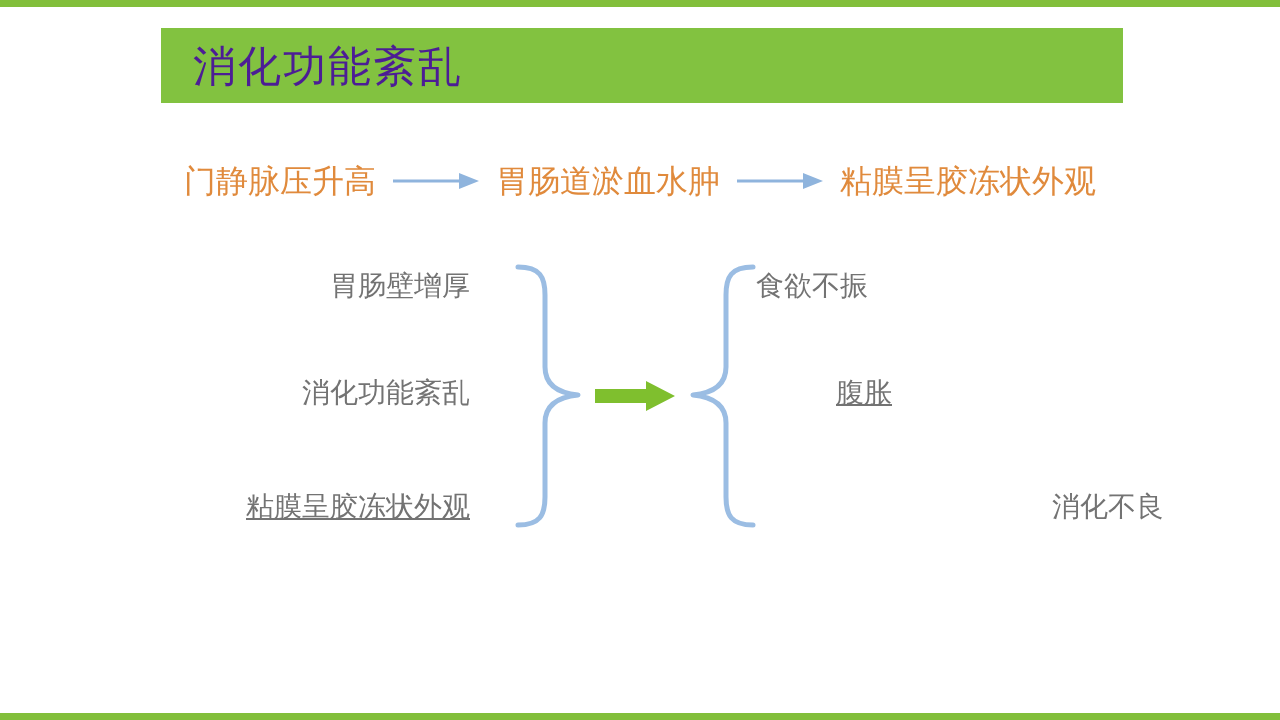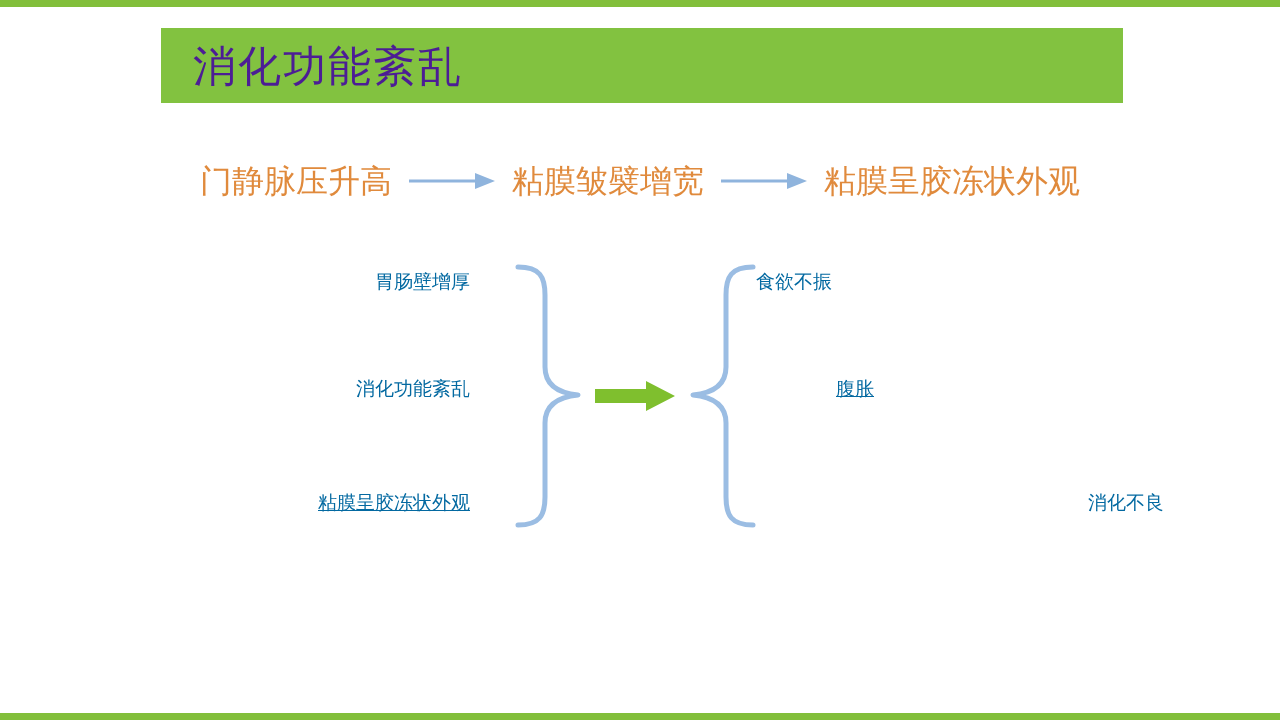--- a/index.html
+++ b/index.html
@@ -71,22 +71,22 @@
   .chain-arrow {
     width: 86px;
     height: 22px;
     margin: 0 17px;
     flex: 0 0 auto;
   }
 
   
   .item-label {
     position: absolute;
-    color: #0369a1;
-    font-size: 19px;
+    color: #737373;
+    font-size: 28px;
     line-height: 1;
     white-space: nowrap;
   }
   .left-col  { text-align: right; }
   .right-col { text-align: left; }
 
   #left-item-0  { left: 120px; top: 272px; width: 350px; }
   #left-item-1  { left: 120px; top: 379px; width: 350px; }
   #left-item-2  { left: 120px; top: 493px; width: 350px; text-decoration: underline; }
 
@@ -119,21 +119,21 @@
 
   <div id="chain-row">
 
     <div class="chain-node">门静脉压升高</div>
 
     <svg class="chain-arrow" viewBox="0 0 86 22">
       <line x1="0" y1="11" x2="70" y2="11" stroke="#8fb4dd" stroke-width="3"></line>
       <polygon points="66,3 86,11 66,19" fill="#8fb4dd"></polygon>
     </svg>
 
-    <div class="chain-node">粘膜皱襞增宽</div>
+    <div class="chain-node">胃肠道淤血水肿</div>
 
     <svg class="chain-arrow" viewBox="0 0 86 22">
       <line x1="0" y1="11" x2="70" y2="11" stroke="#8fb4dd" stroke-width="3"></line>
       <polygon points="66,3 86,11 66,19" fill="#8fb4dd"></polygon>
     </svg>
 
     <div class="chain-node">粘膜呈胶冻状外观</div>
 
   </div>
 

